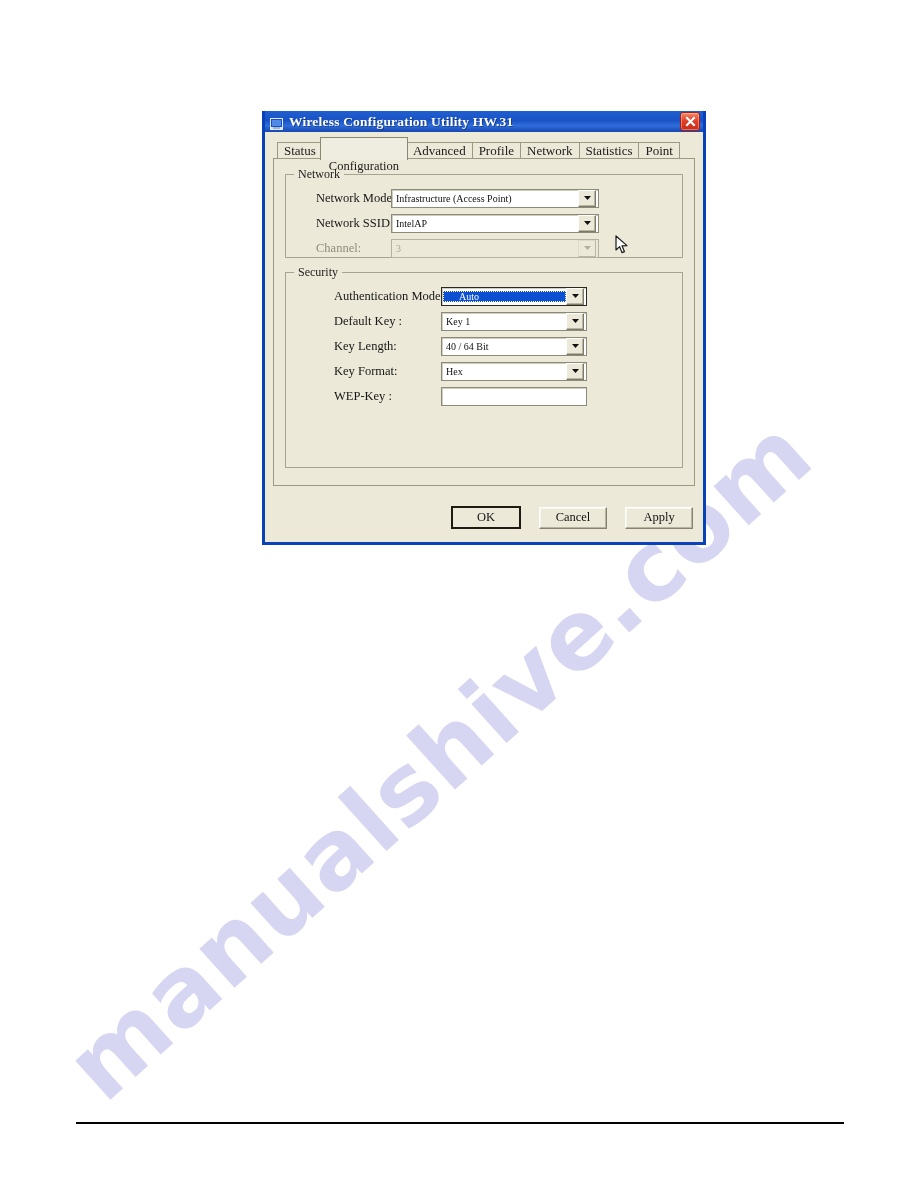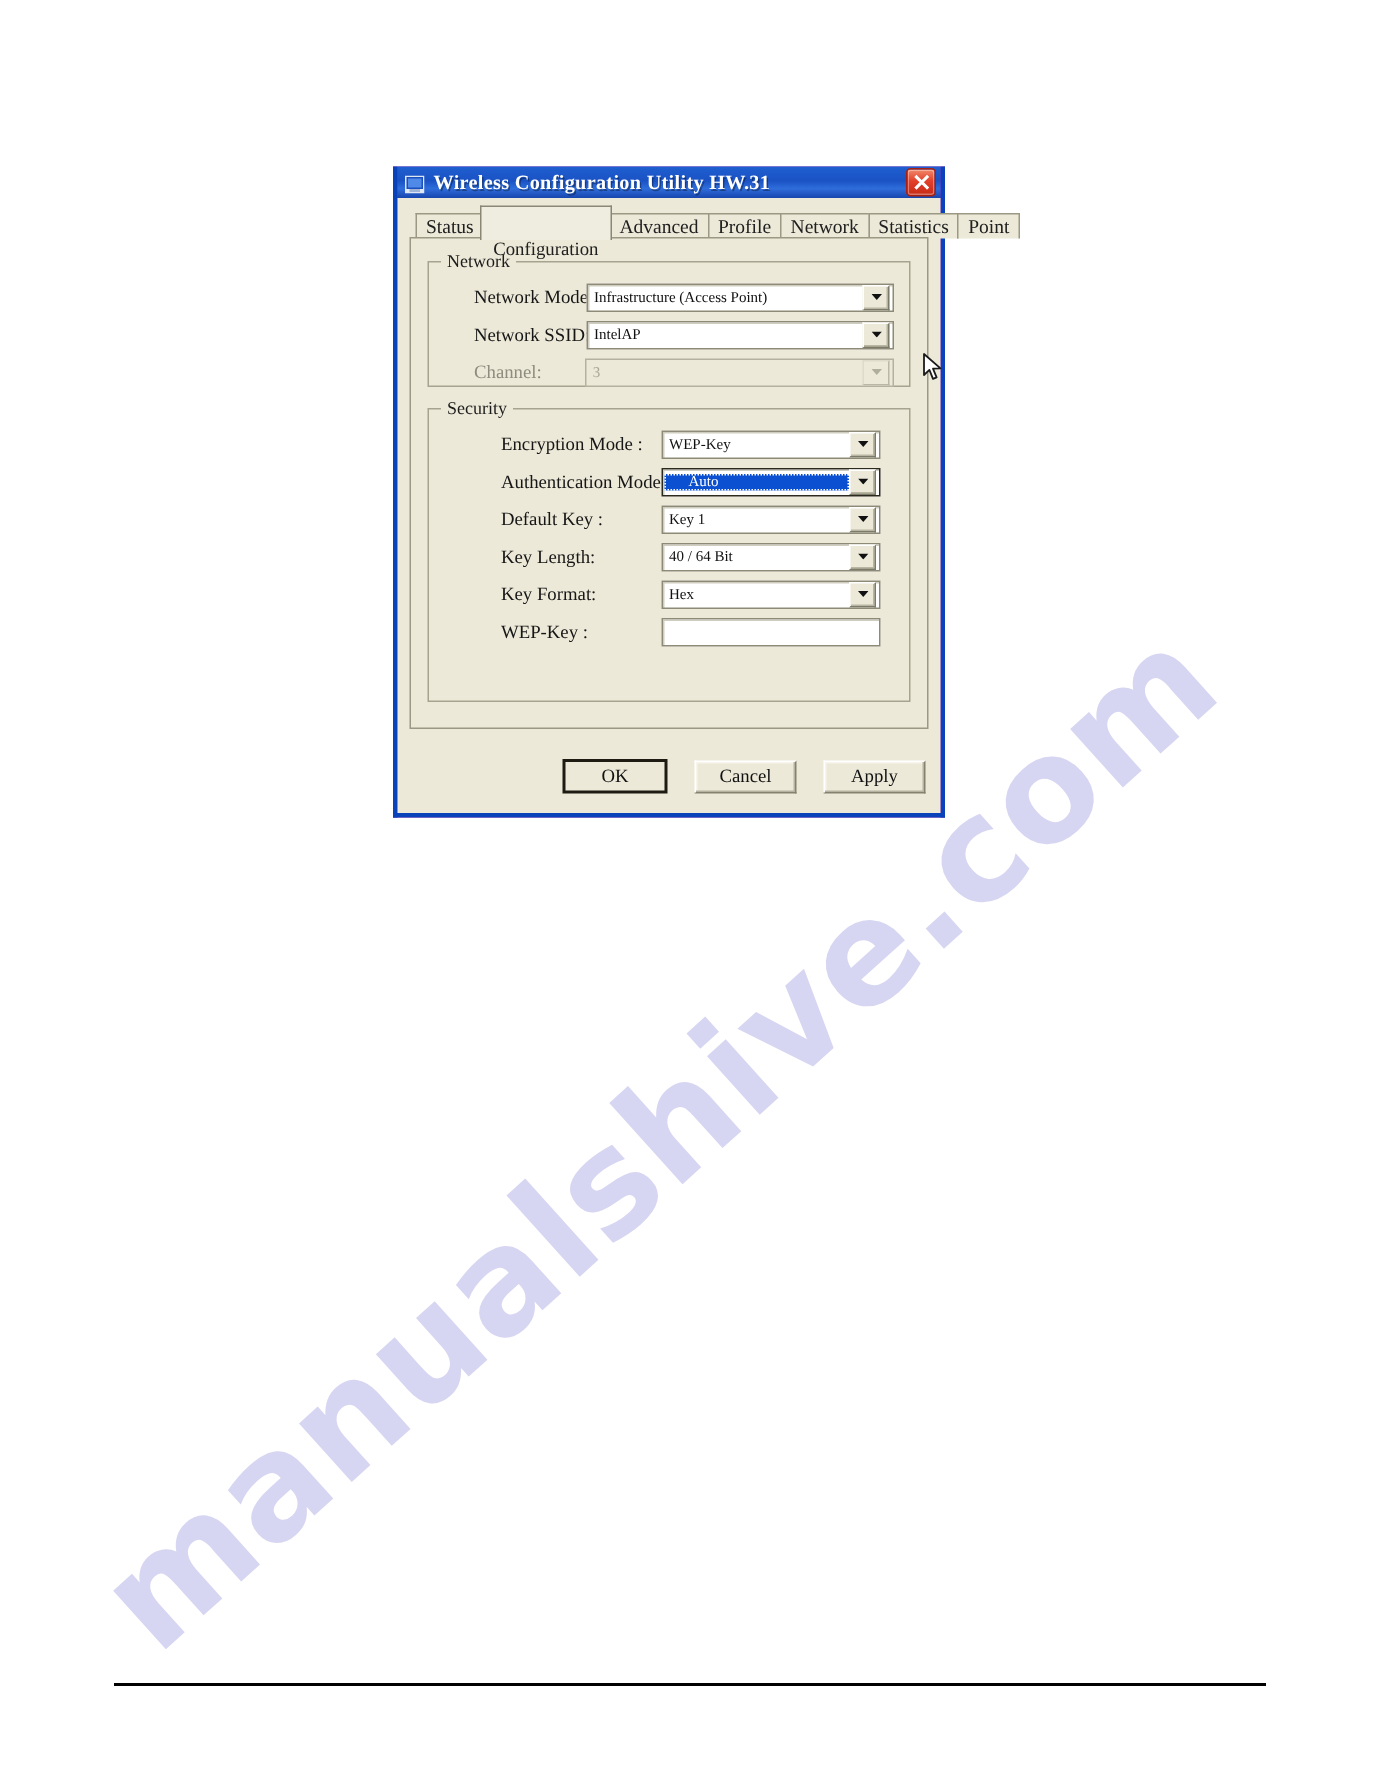--- a/index.html
+++ b/index.html
@@ -48,23 +48,23 @@
     height: 2px;
     background: #000000;
     z-index: 1;
   }
 
   
   #app-window {
     position: absolute;
     left: 262px;
     top: 111px;
-    width: 368px;
+    width: 444px;
     height: 434px;
-    background: #a21caf;
+    background: #a16207;
     border: 3px solid #0a43b9;
     border-top: none;
     box-sizing: border-box;
     z-index: 2;
   }
   #title-bar {
     height: 21px;
     background: linear-gradient(to bottom, #1f5fd0 0%, #1a52c4 45%, #2f6ddb 70%, #1746ae 100%);
     display: flex;
     align-items: center;
@@ -433,31 +433,20 @@
                 </svg>
             </span>
           </div>
         </div>
       </div>
 
       <div class="group" id="security-group">
         <div class="group-label">Security</div>
 
 
-        <div class="form-row">
-          <span class="field-label sec-label">Encryption Mode :</span>
-          <div class="combo sec-combo">
-            <span class="combo-value">WEP-Key</span>
-            <span class="combo-arrow">
-              <svg width="7" height="4" viewBox="0 0 7 4">
-                  <path d="M0 0 L7 0 L3.5 4 Z" fill="#111111"></path>
-                </svg>
-            </span>
-          </div>
-        </div>
 
         <div class="form-row">
           <span class="field-label sec-label">Authentication Mode :</span>
           <div class="combo sec-combo selected focused">
             <span class="combo-value">Auto</span>
             <span class="combo-arrow">
               <svg width="7" height="4" viewBox="0 0 7 4">
                   <path d="M0 0 L7 0 L3.5 4 Z" fill="#111111"></path>
                 </svg>
             </span>

